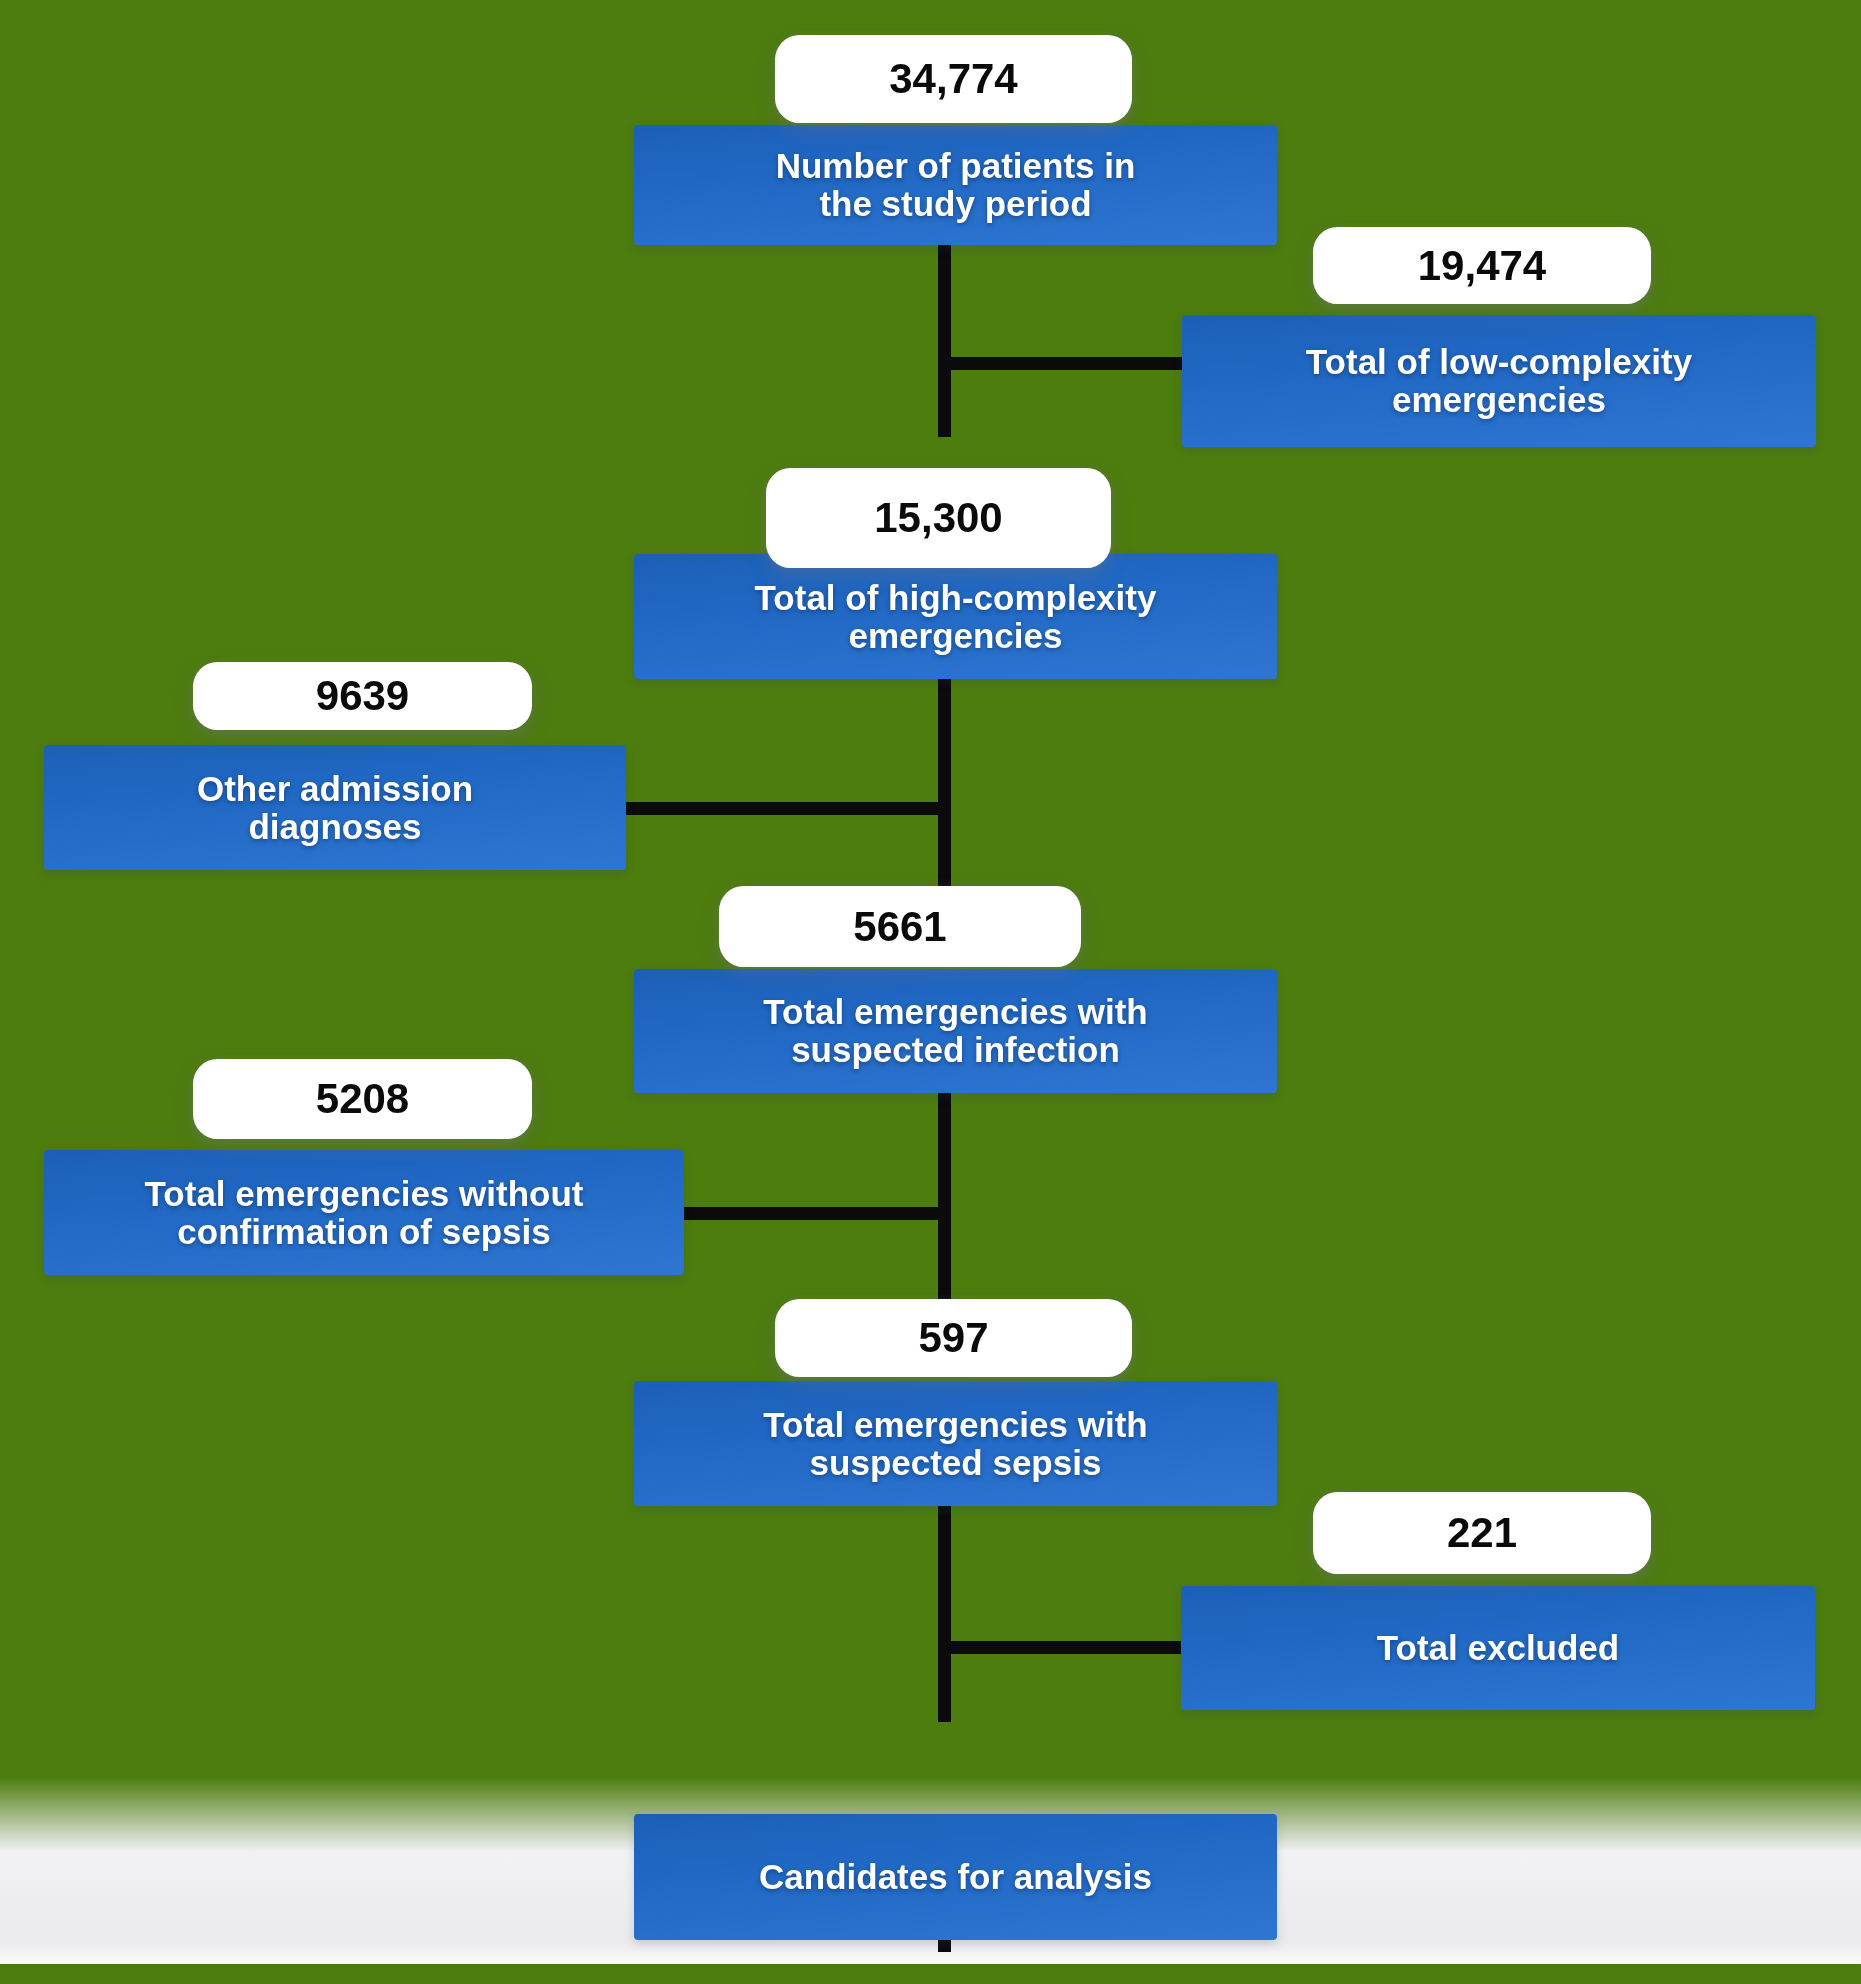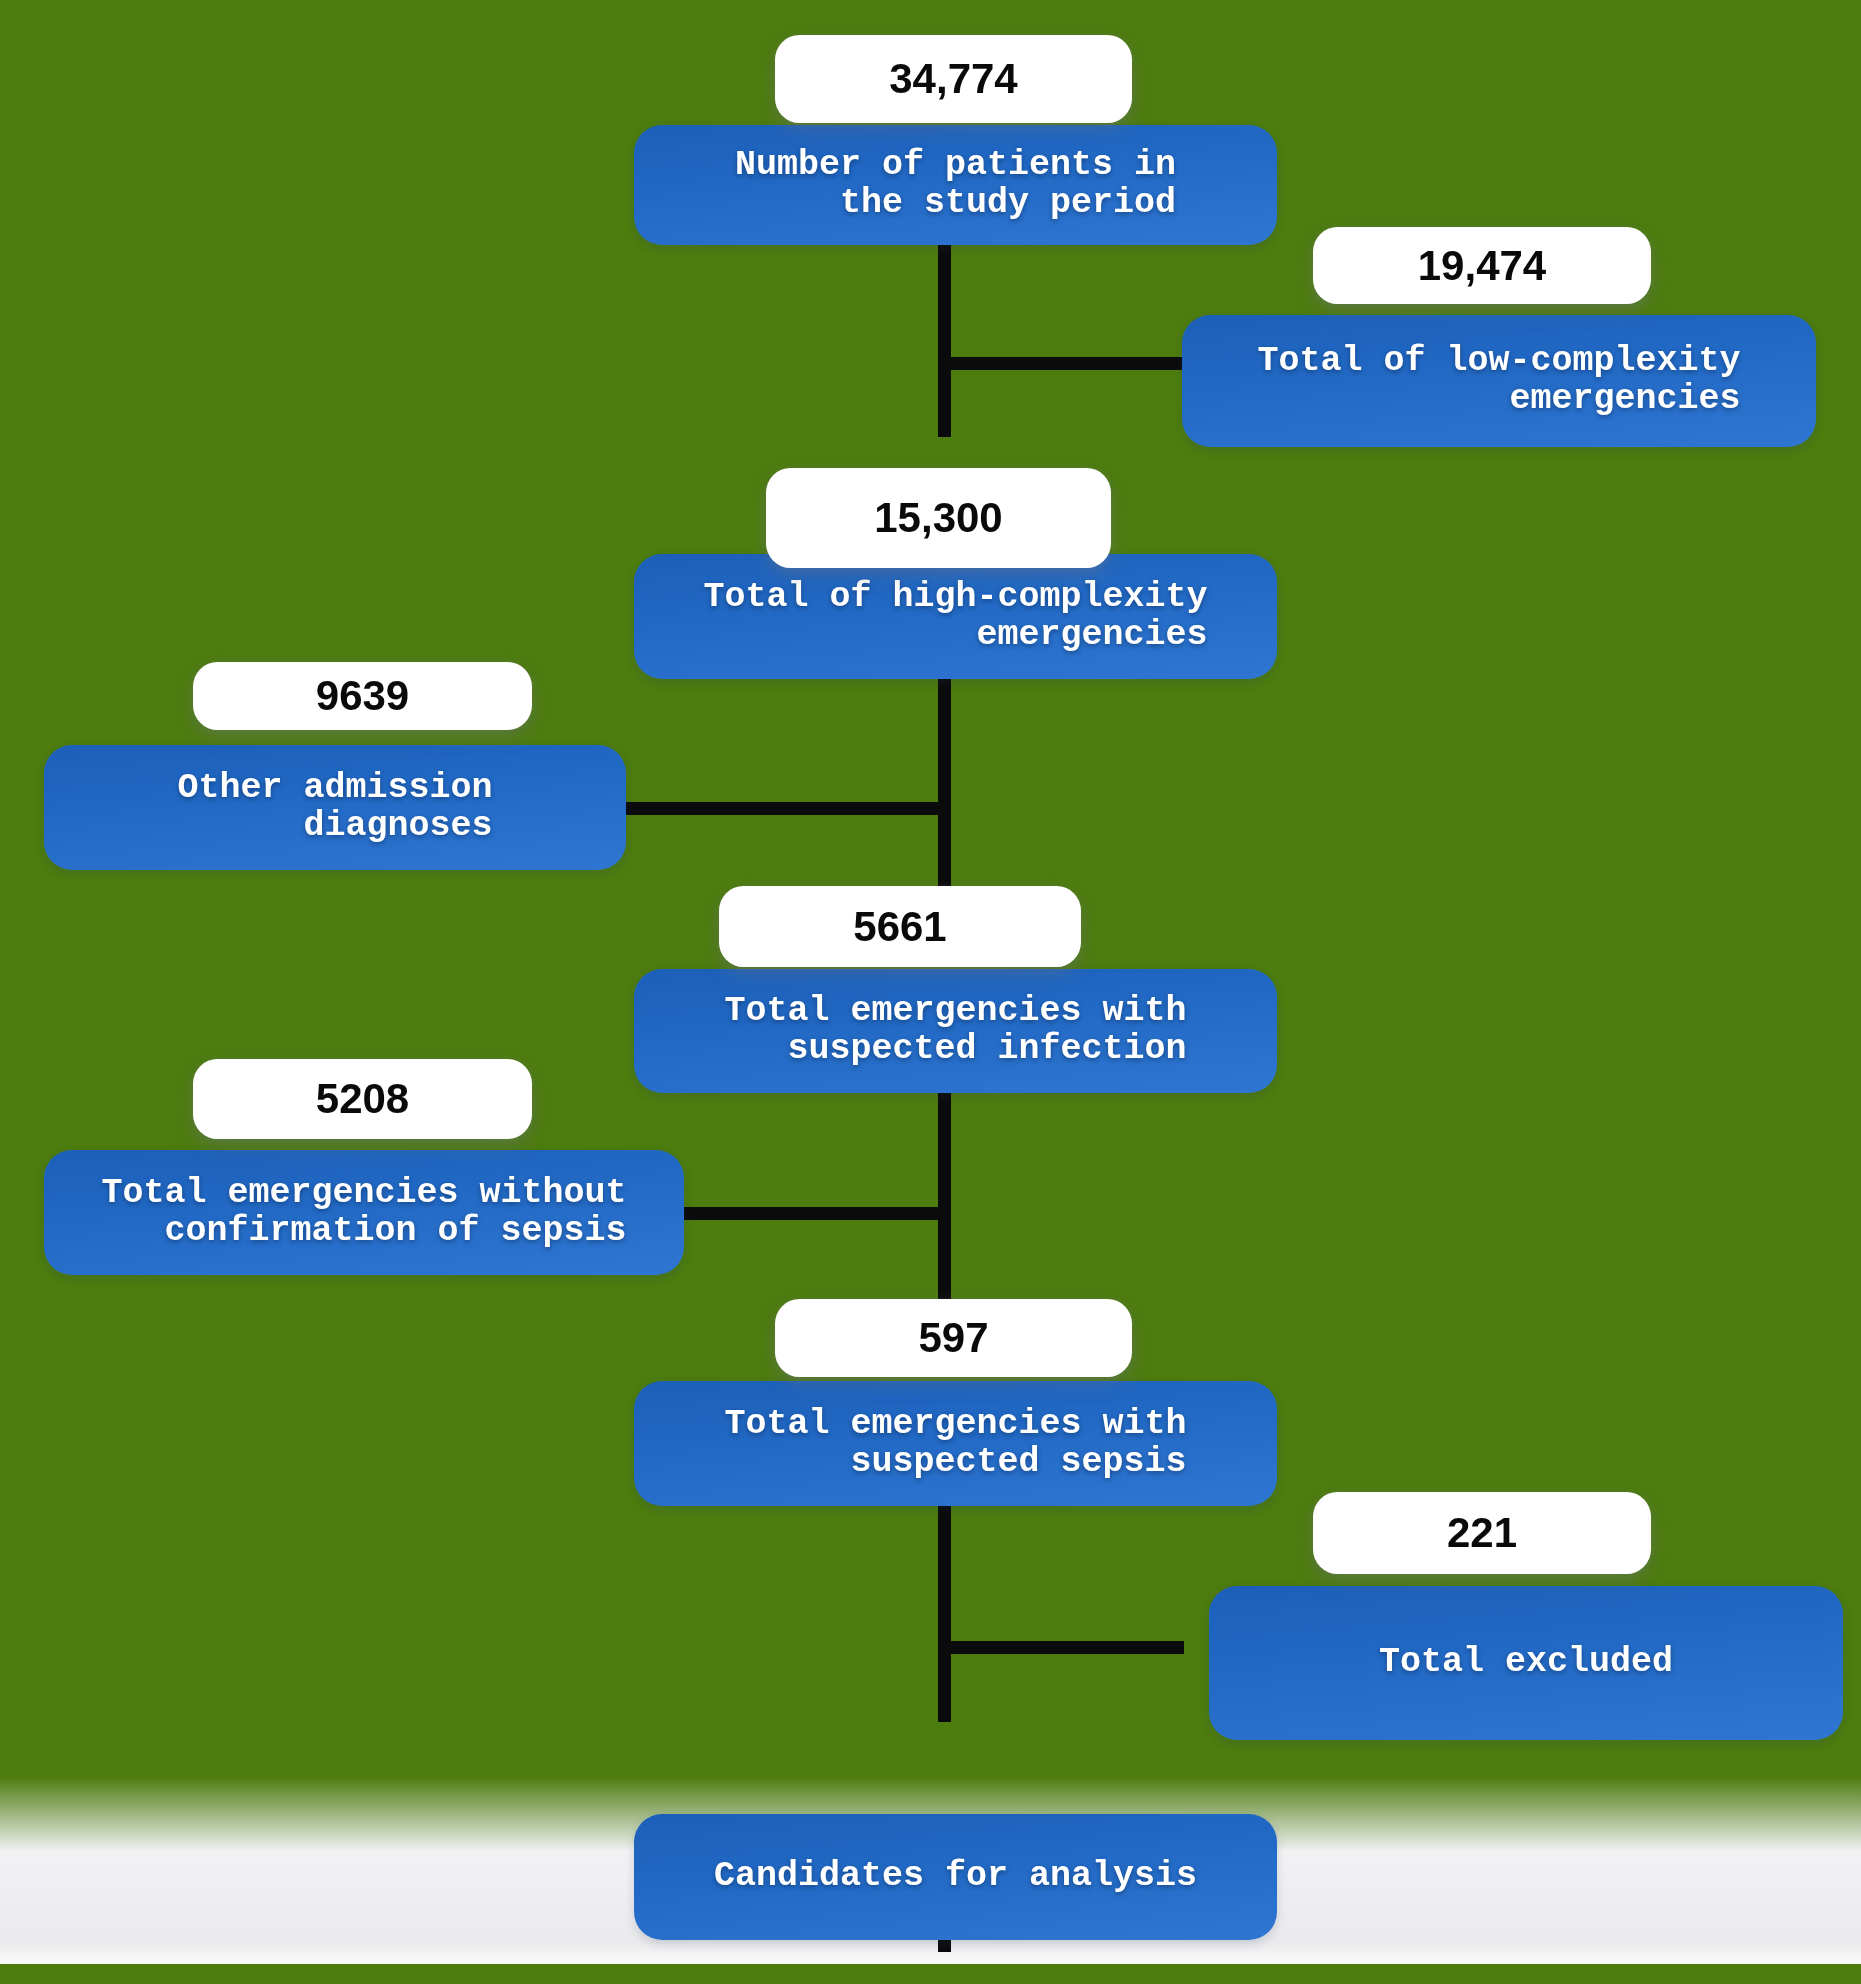--- a/index.html
+++ b/index.html
@@ -27,37 +27,36 @@
   .branch-left-1{left:624px;top:802px;width:320px;}
   .trunk-3{left:938px;top:1092px;height:210px;}
   .branch-left-2{left:683px;top:1207px;width:262px;}
   .trunk-4{left:938px;top:1505px;height:217px;}
   .branch-right-2{left:945px;top:1641px;width:239px;}
   .stub-bottom{left:938px;top:1938px;height:14px;}
   
   .node{
     position:absolute;z-index:2;
     background:linear-gradient(175deg, var(--blue-top,#1c5fb9) 0%, var(--blue-mid,#2169c5) 42%, var(--blue-bottom,#2e76d1) 100%);
-    border-radius:28px;
-    display:flex;align-items:center;justify-content:center;text-align:right;
+    border-radius:4px;
+    display:flex;align-items:center;justify-content:center;text-align:center;
     color:var(--box-text,#ffffff);
     font-weight:bold;font-size:35px;line-height:1.08;
     white-space:pre-line;
     text-shadow:0 2.3px 5.3px rgba(0,0,20,0.35);
     box-shadow:0 3.5px 9.4px rgba(40,60,100,0.18);
-    font-family:Liberation Mono, monospace;
   }
   .n-study{left:634px;top:125px;width:643px;height:120px;}
   .n-lowc{left:1182px;top:315px;width:634px;height:132px;}
   .n-highc{left:634px;top:554px;width:643px;height:125px;}
   .n-other{left:44px;top:745px;width:582px;height:125px;}
   .n-infec{left:634px;top:969px;width:643px;height:124px;}
   .n-nosep{left:44px;top:1142px;width:640px;height:125px;margin-top:8px;}
   .n-susp{left:634px;top:1381px;width:643px;height:125px;}
-  .n-excl{left:1209px;top:1586px;width:634px;height:154px;}
+  .n-excl{left:1181px;top:1586px;width:634px;height:124px;}
   .n-cand{left:634px;top:1814px;width:643px;height:126px;}
   
   .badge{
     position:absolute;z-index:3;
     background:var(--label-bg,#ffffff);
     border-radius:24.6px;
     display:flex;align-items:center;justify-content:center;text-align:center;
     color:var(--count-text,#0a0a0a);
     font-weight:bold;font-size:42px;
     box-shadow:0 7px 17.5px rgba(110,115,128,0.35), 0 1.2px 7px rgba(120,125,138,0.16);

